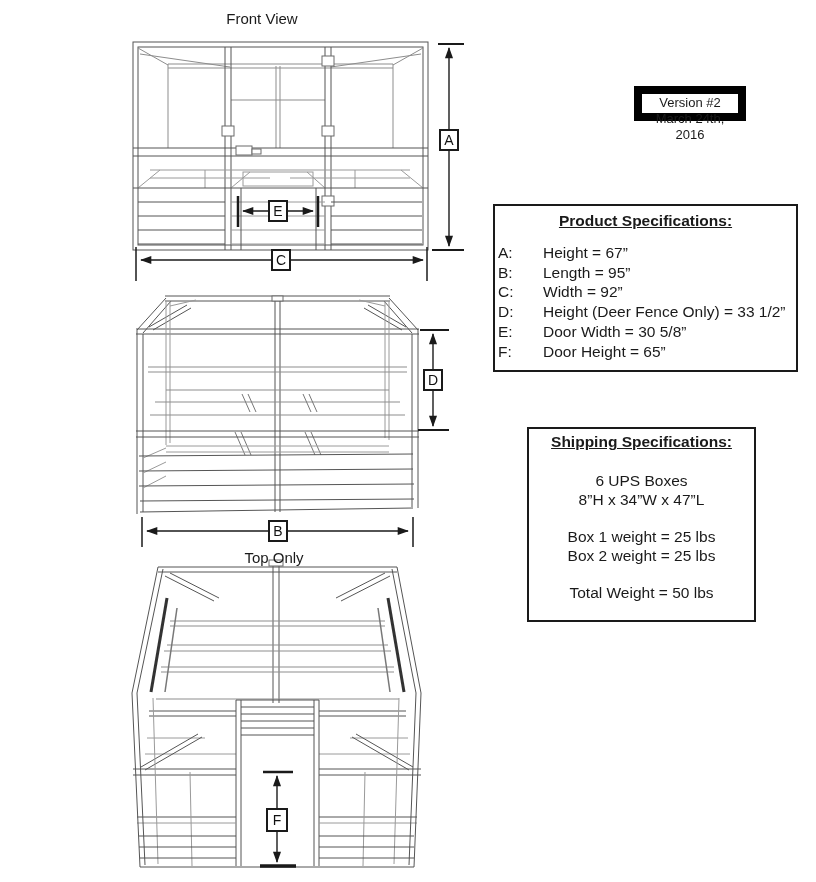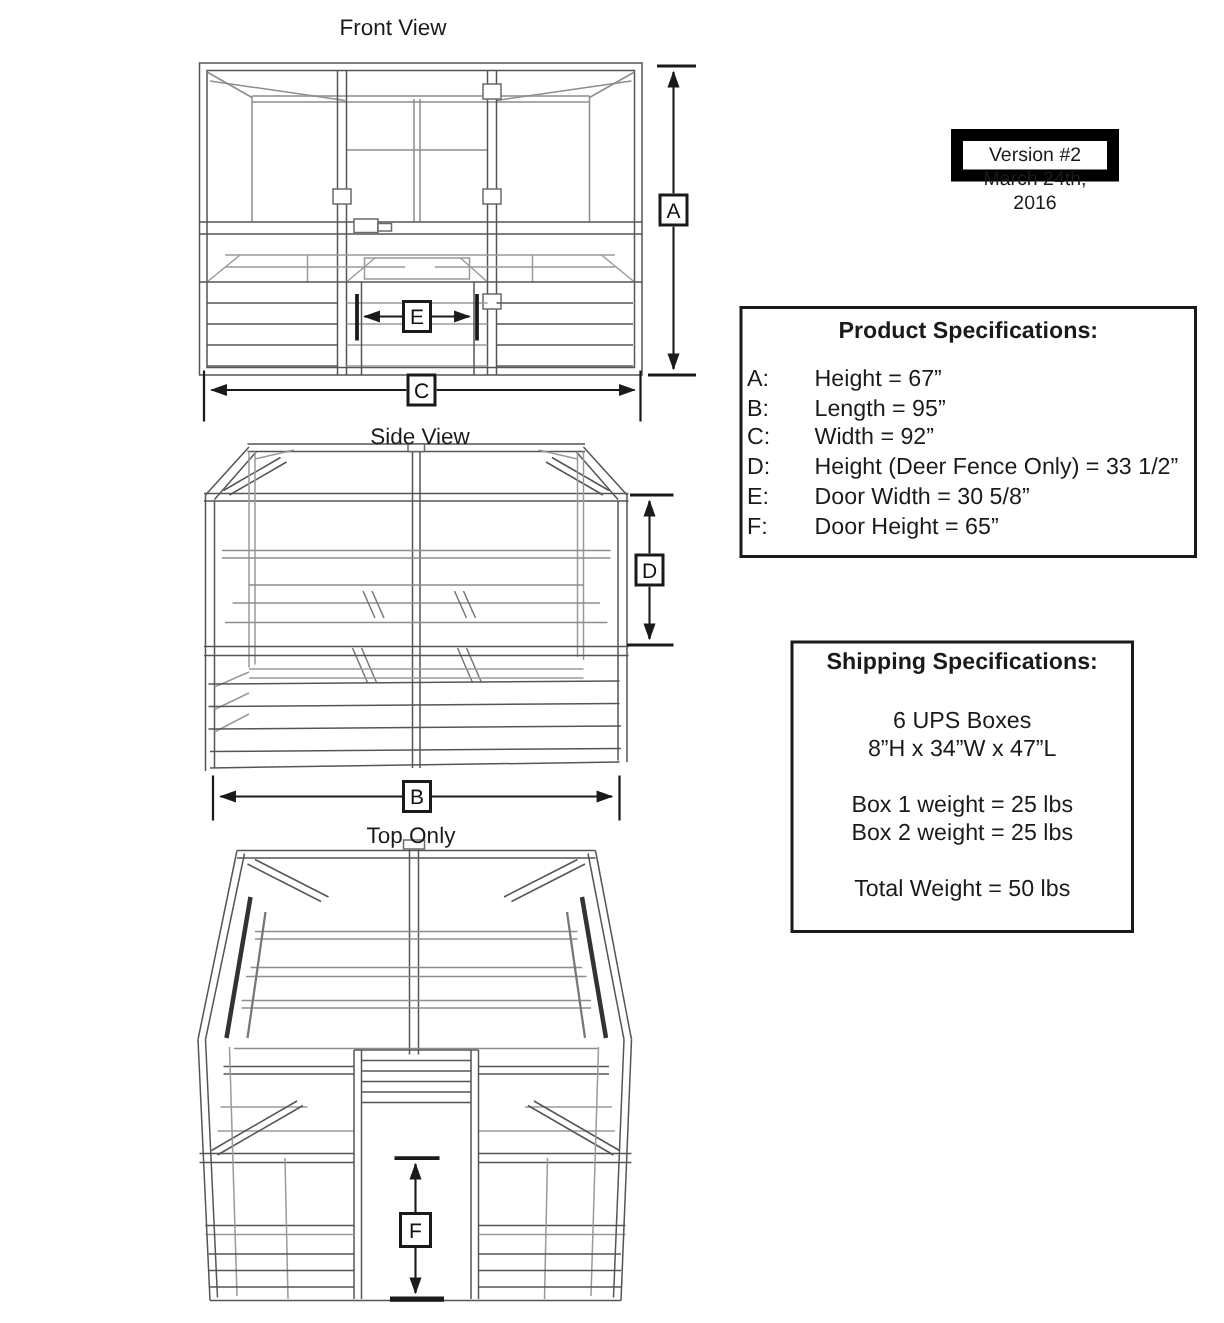--- a/index.html
+++ b/index.html
@@ -18,21 +18,21 @@
     font-size:14px;color:#111;
   }
   .note-box{
     position:absolute;box-sizing:border-box;border:8px solid #000000;background:#fff;
     text-align:center;font-size:13px;line-height:16px;padding-top:1px;
   }
   .spec-box{
     position:absolute;box-sizing:border-box;border:2px solid #1a1a1a;background:#fff;
   }
   .spec-title{
-    text-align:center;font-weight:bold;
+    text-align:center;font-weight:bold;text-decoration:underline;
     font-size:15.5px;margin-top:6px;
   }
   .spec-rows{margin-top:13px;}
   .spec-row{display:flex;font-size:15.5px;line-height:19.7px;}
   .spec-key{width:45px;flex:none;padding-left:3px;}
   .spec-text{flex:1;}
   .ship-line{font-size:15.5px;line-height:19px;text-align:center;margin:0;}
   .gap18{height:18px;}
   .gap20{height:20px;}
 </style>
@@ -308,21 +308,20 @@
     </g>
 
     <g stroke="#1a1a1a">
       <line x1="263" y1="772" x2="293" y2="772" stroke-width="2.5"></line>
       <line x1="260" y1="866" x2="296" y2="866" stroke-width="3.5"></line>
       <line x1="277" y1="776" x2="277" y2="862" stroke-width="1.4" marker-start="url(#arr)" marker-end="url(#arr)"></line>
     </g>
   </svg>
 
   <div class="view-title" style="left:152px;top:10px;">Front View</div>
-  <div class="view-title" style="left:170px;top:283px;">Side View</div>
   <div class="view-title" style="left:164px;top:549px;">Top Only</div>
 
   <div class="dim-box" style="left:439px;top:129px;">A</div>
   <div class="dim-box" style="left:268px;top:520px;">B</div>
   <div class="dim-box" style="left:271px;top:249px;">C</div>
   <div class="dim-box" style="left:423px;top:369px;">D</div>
   <div class="dim-box" style="left:268px;top:200px;">E</div>
   <div class="dim-box" style="left:266px;top:808px;width:22px;height:24px;">F</div>
 
   <div class="note-box" style="left:634px;top:86px;width:112px;height:35px;">

